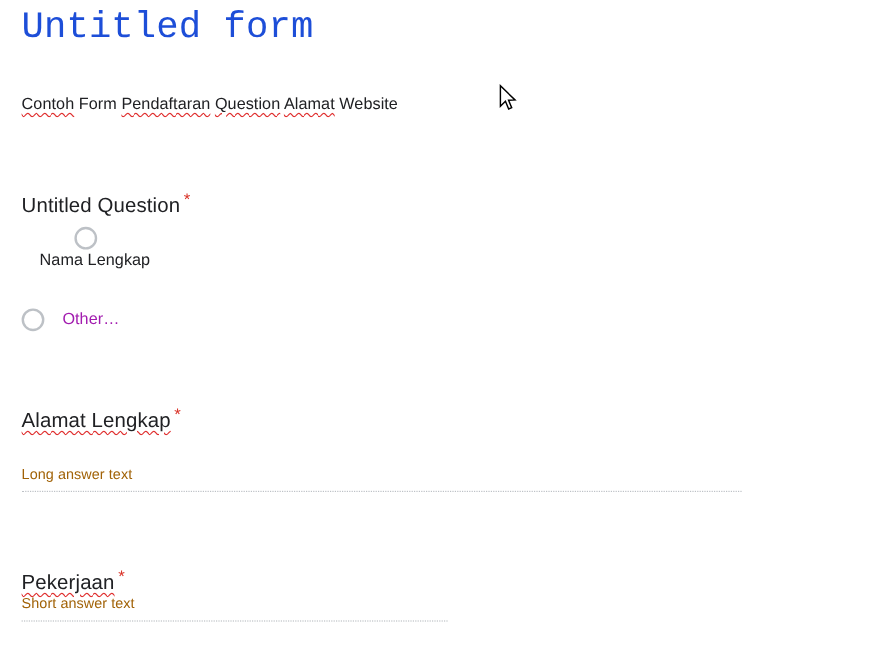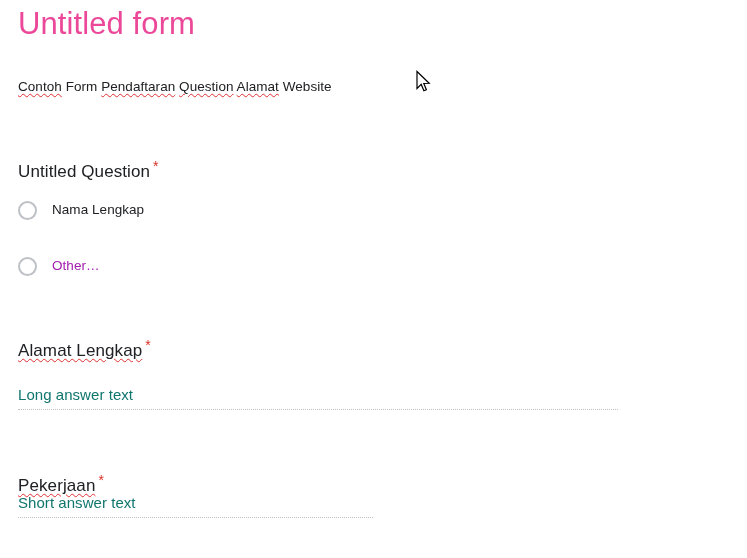--- a/index.html
+++ b/index.html
@@ -24,23 +24,24 @@
   }
 
   
   .form-title {
     position: absolute;
     left: 18px;
     top: 4px;
     font-size: 31px;
     line-height: 40px;
     font-weight: 400;
-    color: #ec4899;
+    color: #1d4ed8;
     letter-spacing: 0.1px;
     white-space: nowrap;
+    font-family: Liberation Mono, monospace;
   }
 
   .form-description {
     position: absolute;
     left: 18px;
     top: 78px;
     font-size: 13.5px;
     line-height: 17px;
     color: #202124;
     white-space: nowrap;
@@ -121,23 +122,23 @@
   
   .answer-field {
     position: absolute;
     left: 18px;
     box-sizing: border-box;
     border-bottom: 1px dotted #bdc1c6;
     padding-bottom: 5px;
   }
 
   .answer-field .answer-text {
-    font-size: 15px;
+    font-size: 12px;
     line-height: 18px;
-    color: #0f766e;
+    color: #a16207;
     white-space: nowrap;
     letter-spacing: 0.05px;
     text-align: right;
   }
 
   
   .cursor {
     position: absolute;
     left: 415px;
     top: 70px;
@@ -156,21 +157,21 @@
   <div class="form-description">
     <span><span class="spell">Contoh</span><span> </span><span>Form</span><span> </span><span class="spell">Pendaftaran</span><span> </span><span class="spell">Question</span><span> </span><span class="spell">Alamat</span><span> </span><span>Website</span></span>
   </div>
 
   <div class="q-block" style="top:160px;">
     <div class="q-title">
       <span class="q-title-text">Untitled Question</span><span class="required-star">*</span>
     </div>
   </div>
 
-  <div class="option-row" style="top:199px;">
+  <div class="option-row" style="top:189px;flex-direction:column;">
     <span class="radio-circle"></span>
     <span class="option-label">Nama Lengkap</span>
   </div>
 
   <div class="option-row" style="top:255px;">
     <span class="radio-circle"></span>
     <span class="option-label placeholder">Other…</span>
   </div>
 
   <div class="q-block" style="top:339px;">

